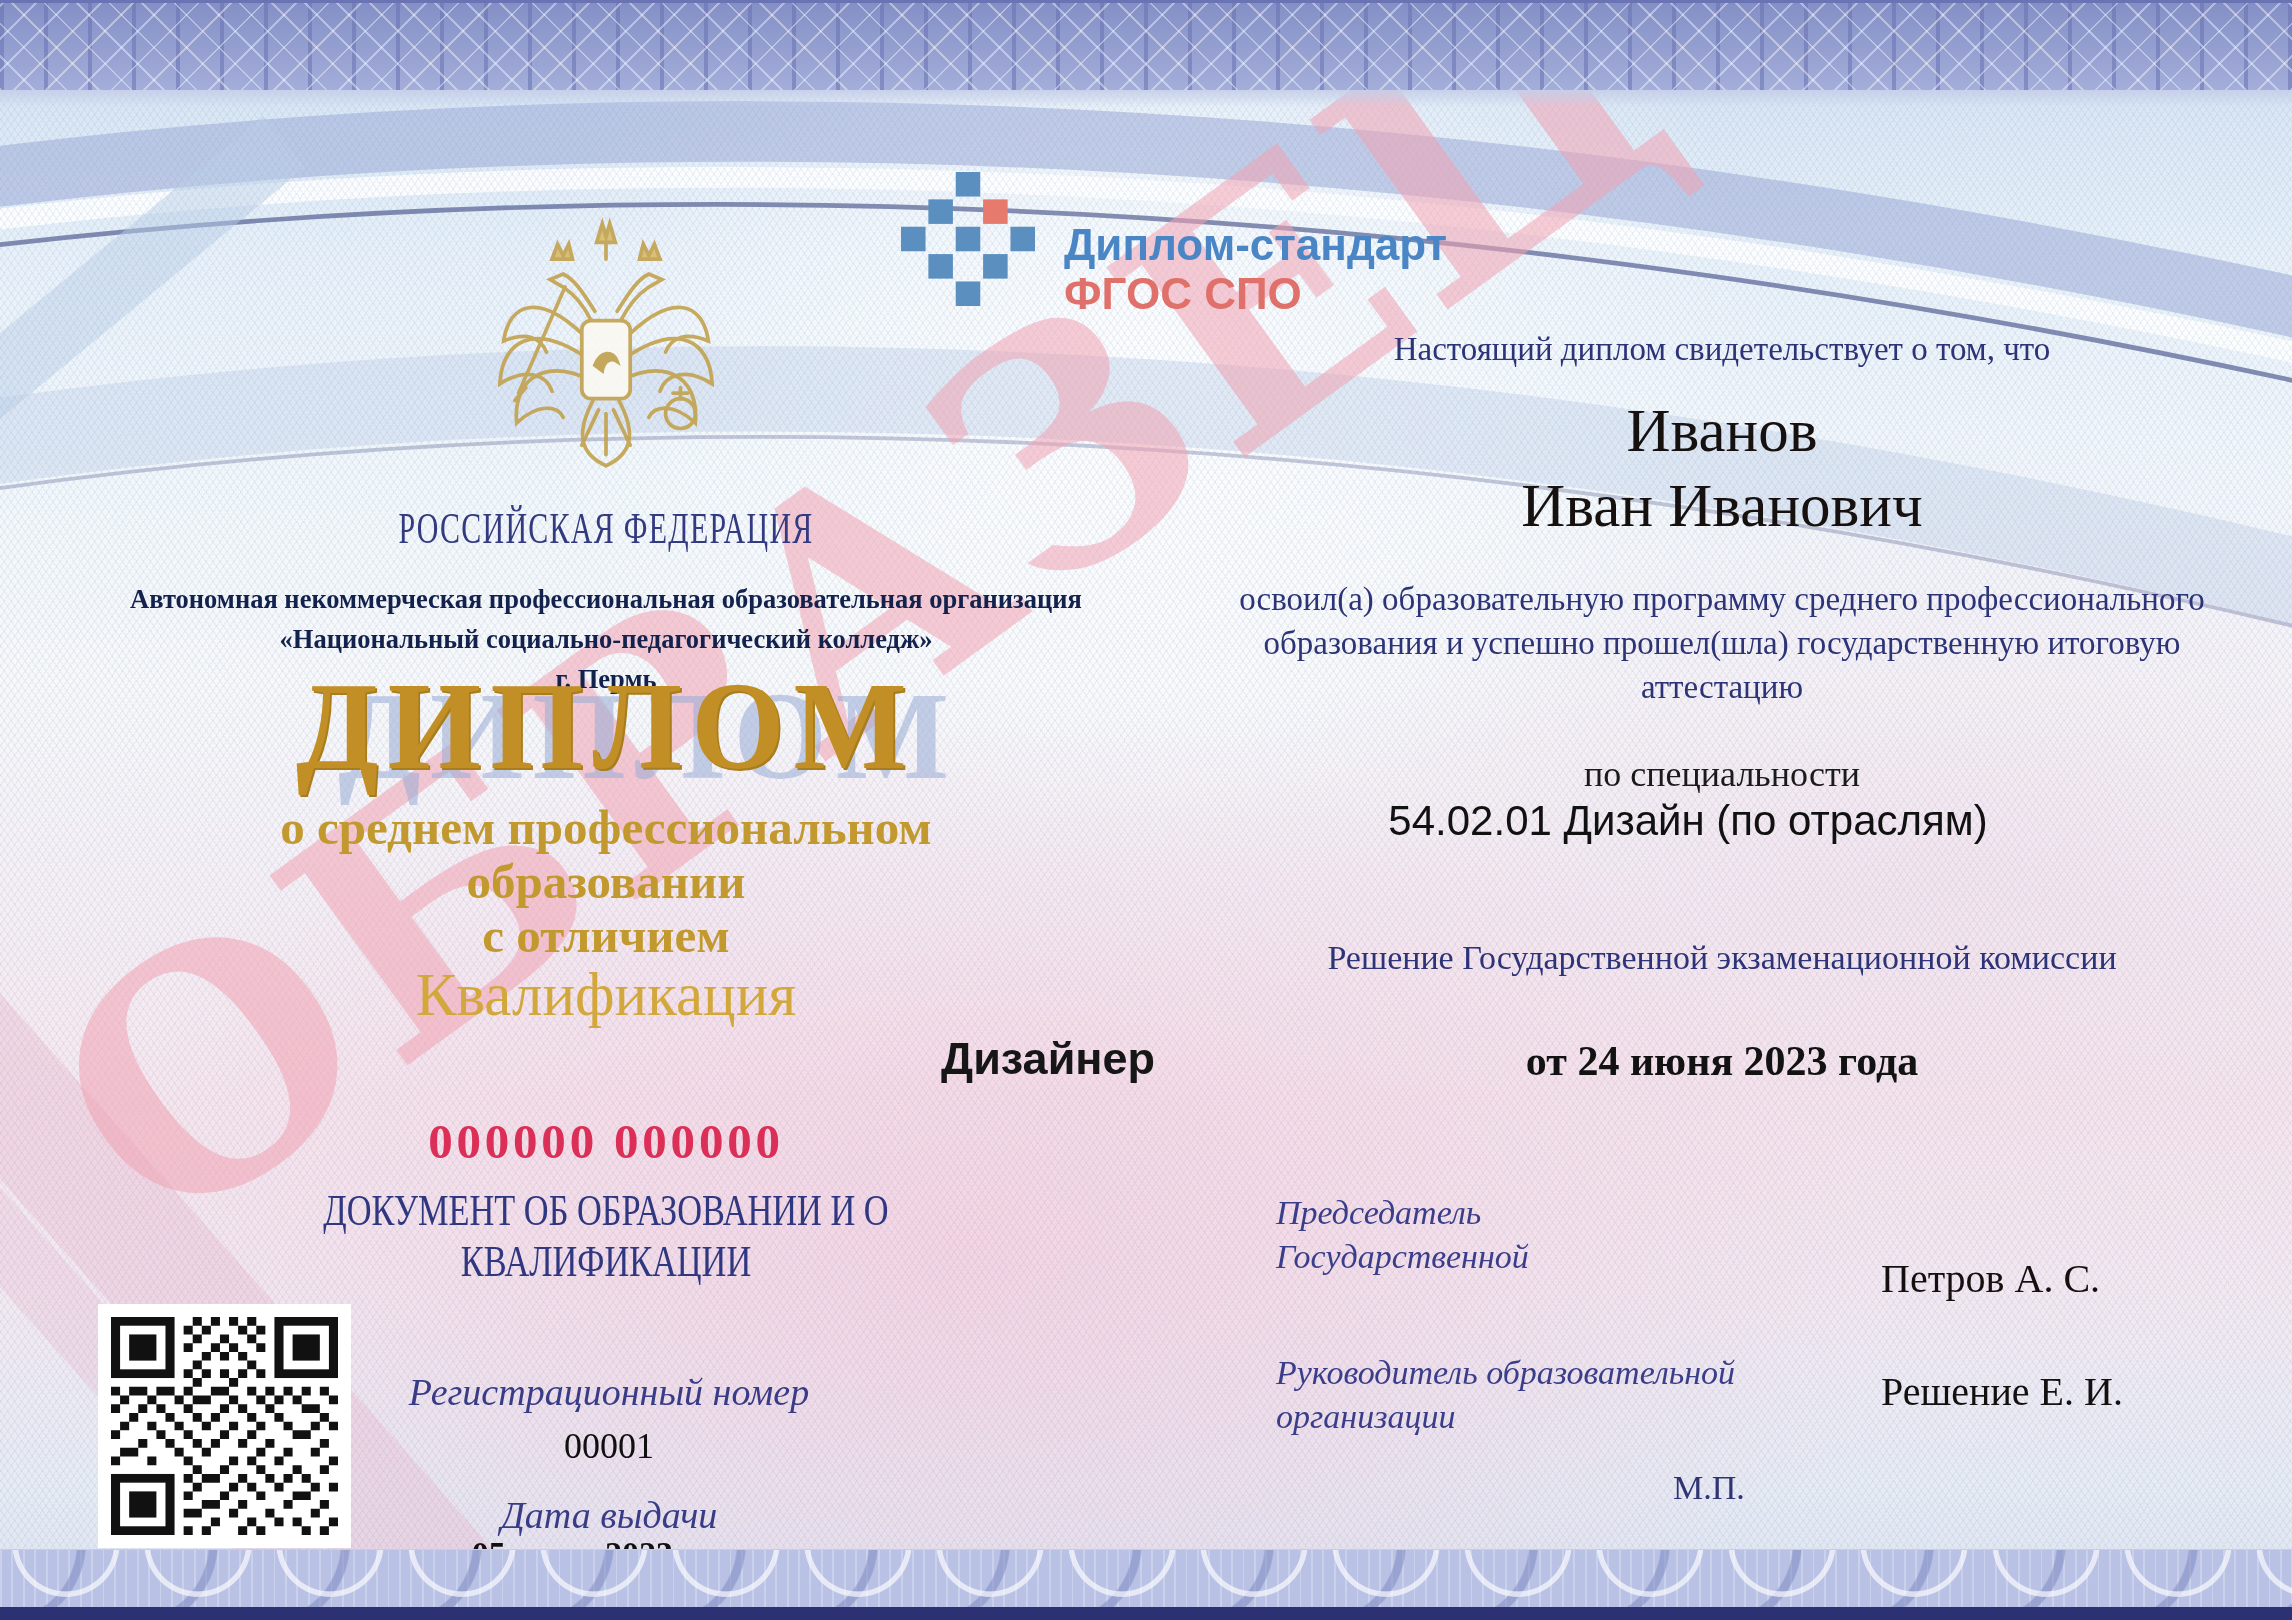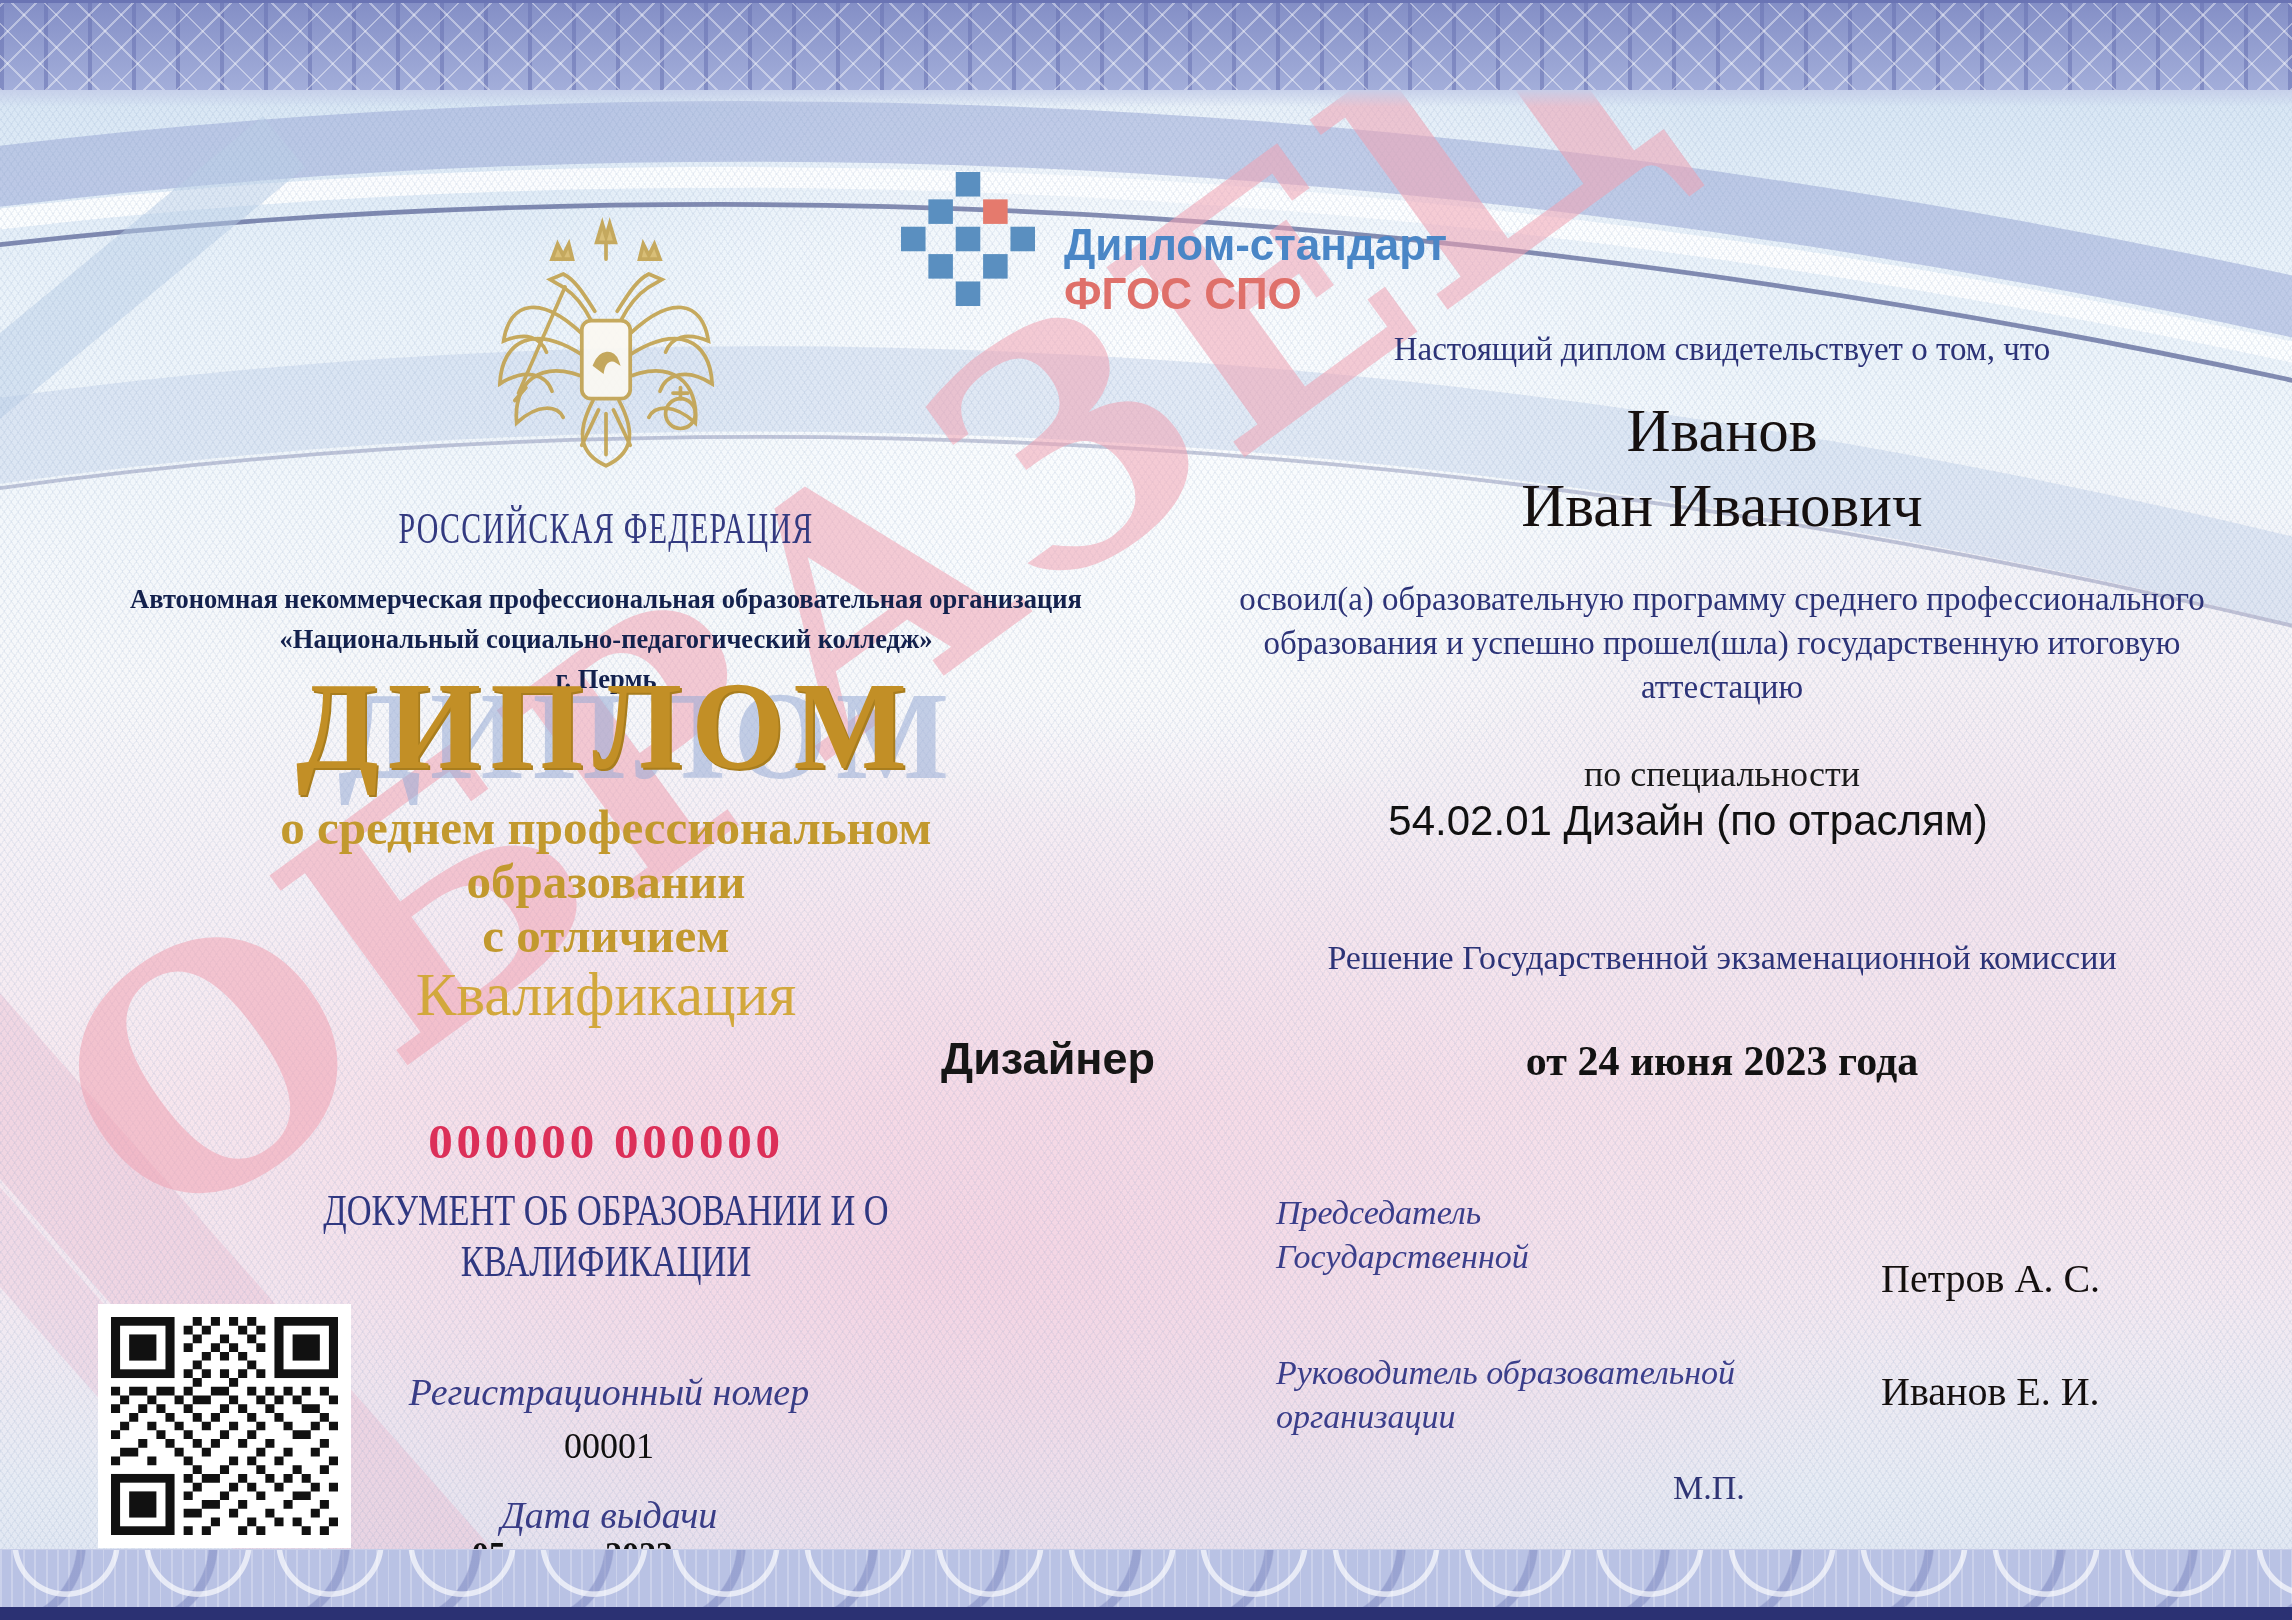--- a/index.html
+++ b/index.html
@@ -237,18 +237,18 @@
   <div class="abs sig-role1">
     <div>Председатель</div>
     <div>Государственной</div>
   </div>
   <div class="abs sig-name1">Петров А. С.</div>
 
   <div class="abs sig-role2">
     <div>Руководитель образовательной</div>
     <div>организации</div>
   </div>
-  <div class="abs sig-name2">Иванов Е. И.</div>
+  <div class="abs sig-name2">Решение Е. И.</div>
 
   <div class="abs stamp">М.П.</div>
 
 </div>
 
 
 </body></html>

